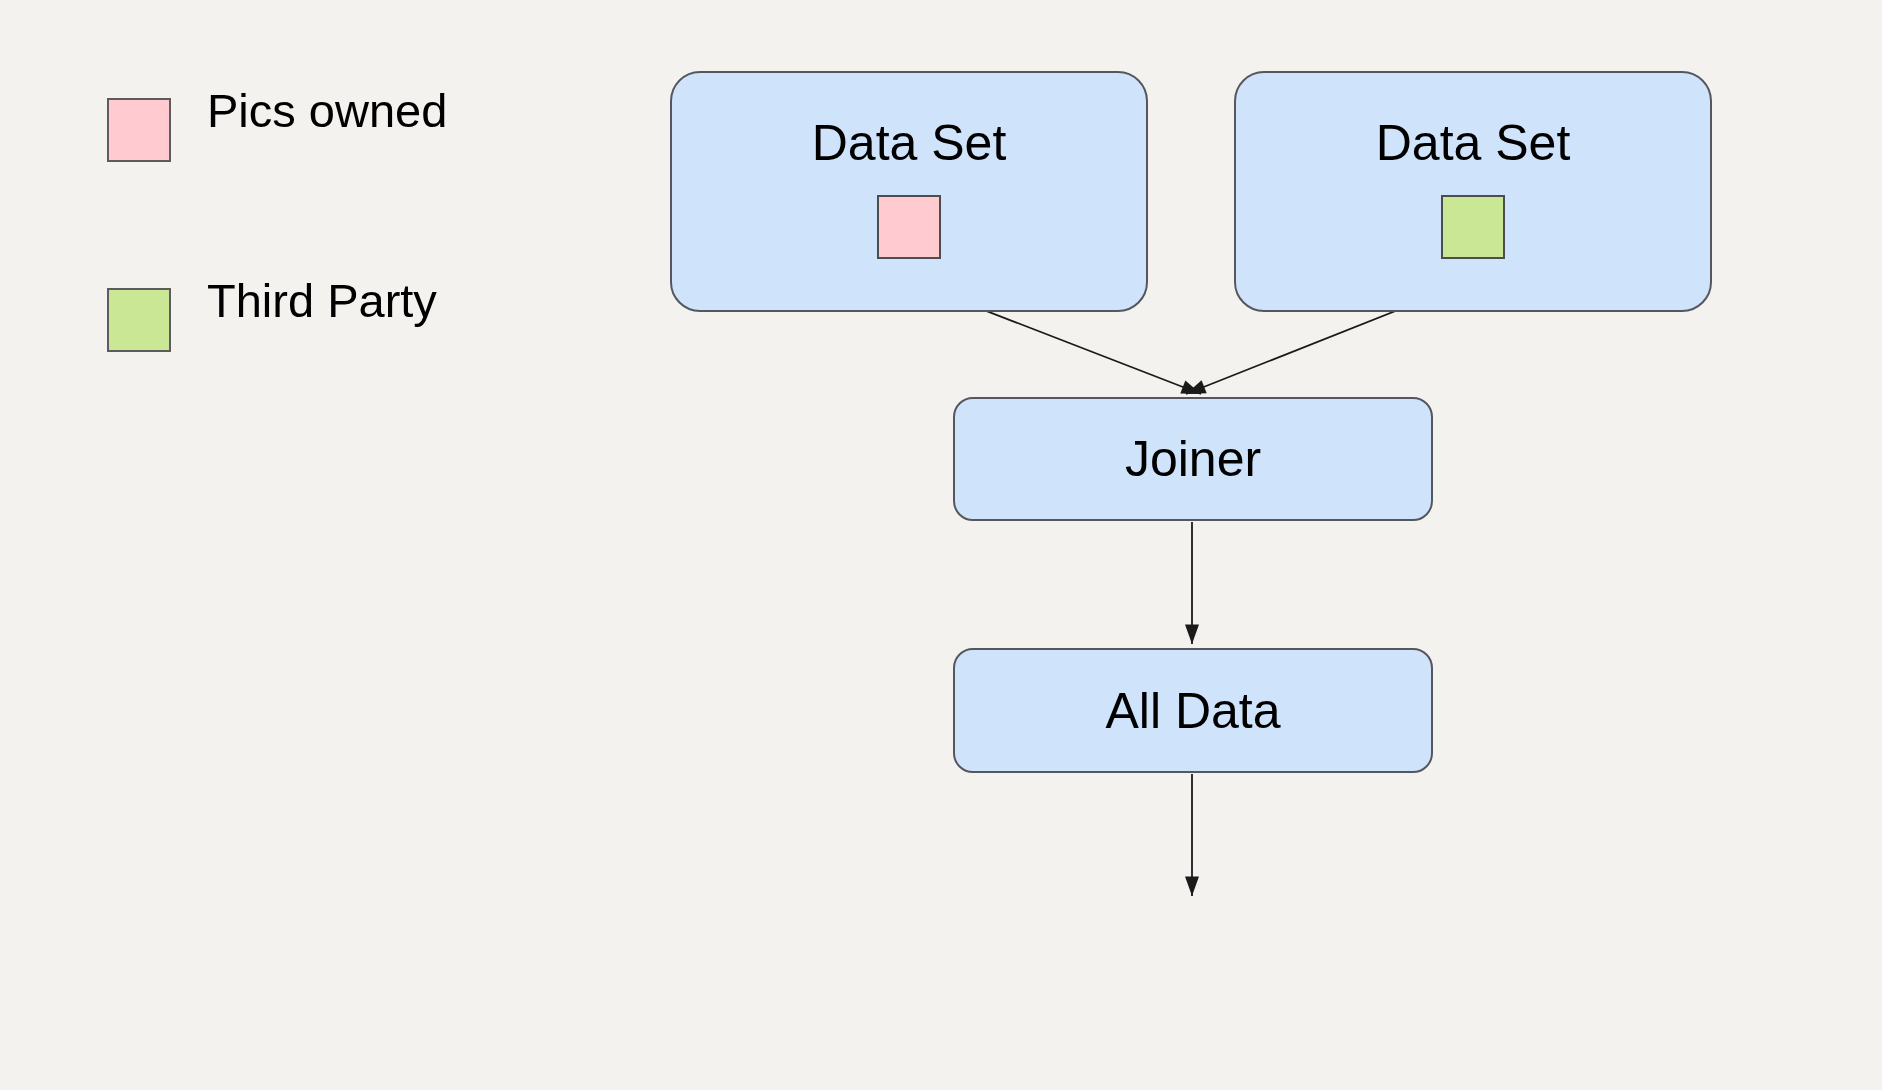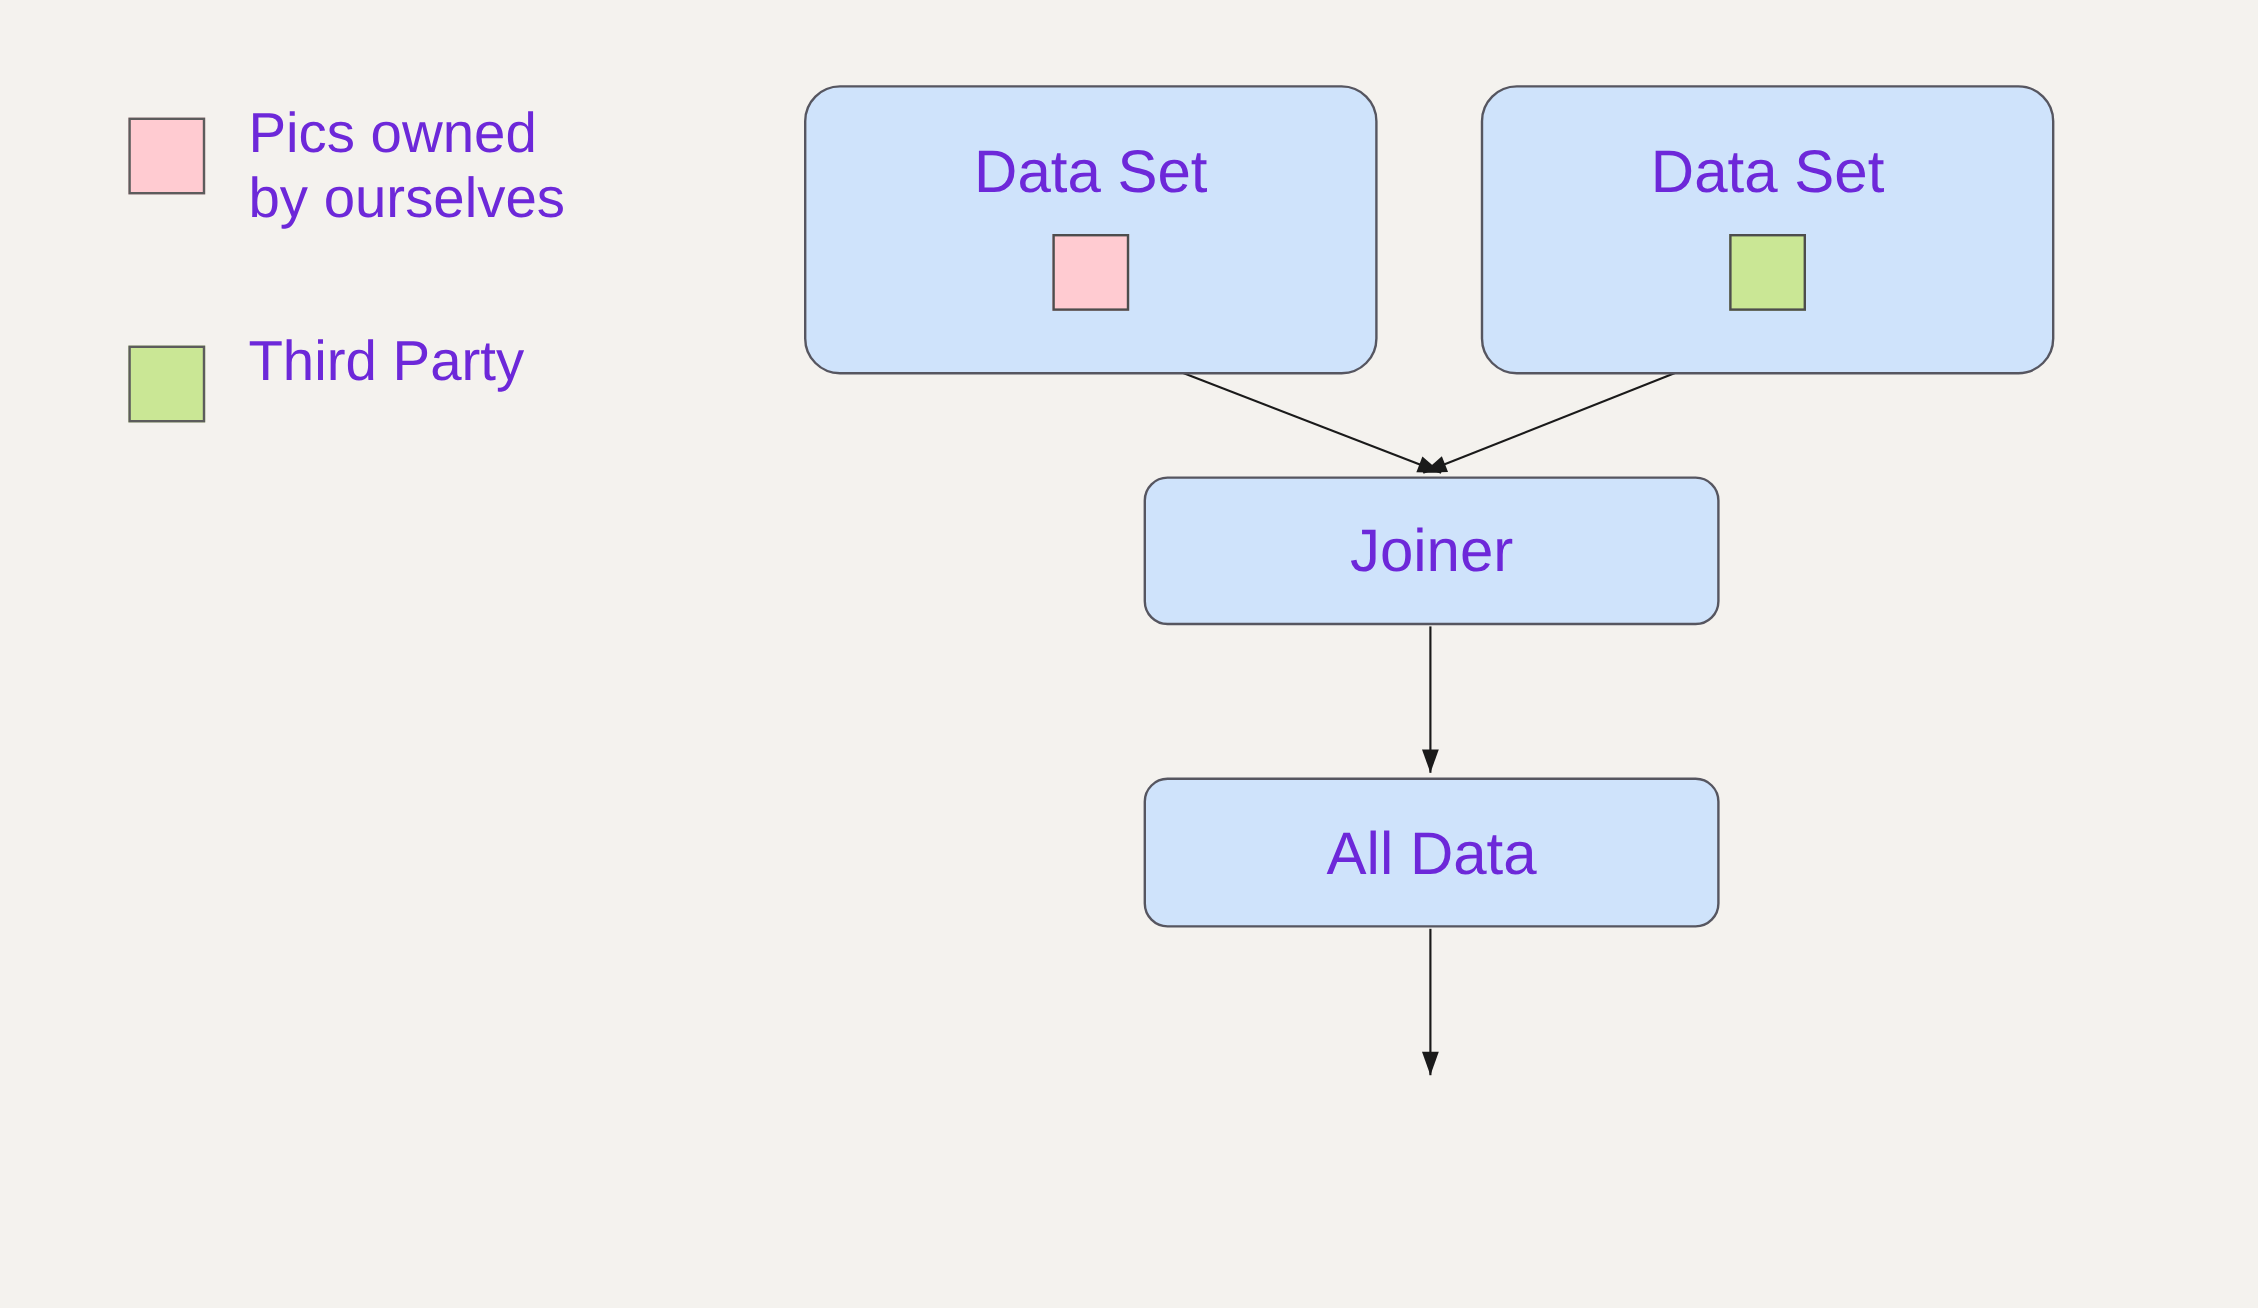--- a/index.html
+++ b/index.html
@@ -6,21 +6,21 @@
     margin: 0;
     padding: 0;
     font-family: "Liberation Sans", sans-serif;
   }
   #canvas {
     position: relative;
     width: 1882px;
     height: 1090px;
     background: #f4f2ee;
     overflow: hidden;
-    color: #6d28d9;
+    color: #000000;
   }
 
   
   .legend-item { position: absolute; left: 107px; }
   #legend-item-ourselves  { top: 98px; }
   #legend-item-thirdparty { top: 288px; }
   .legend-swatch {
     position: absolute;
     left: 0; top: 0;
     width: 64px; height: 64px;
@@ -89,21 +89,20 @@
 </head>
 <body>
 
 <div id="canvas" style="background: rgb(244, 242, 238);">
 
   <div>
     <div class="legend-item" id="legend-item-ourselves">
       <div class="legend-swatch" style="background-color: rgb(255, 203, 209);"></div>
       <div class="legend-label">
         <div>Pics owned</div>
-        <div>by ourselves</div>
       </div>
     </div>
     <div class="legend-item" id="legend-item-thirdparty">
       <div class="legend-swatch" style="background-color: rgb(202, 231, 149);"></div>
       <div class="legend-label">
         <div>Third Party</div>
       </div>
     </div>
   </div>
 

